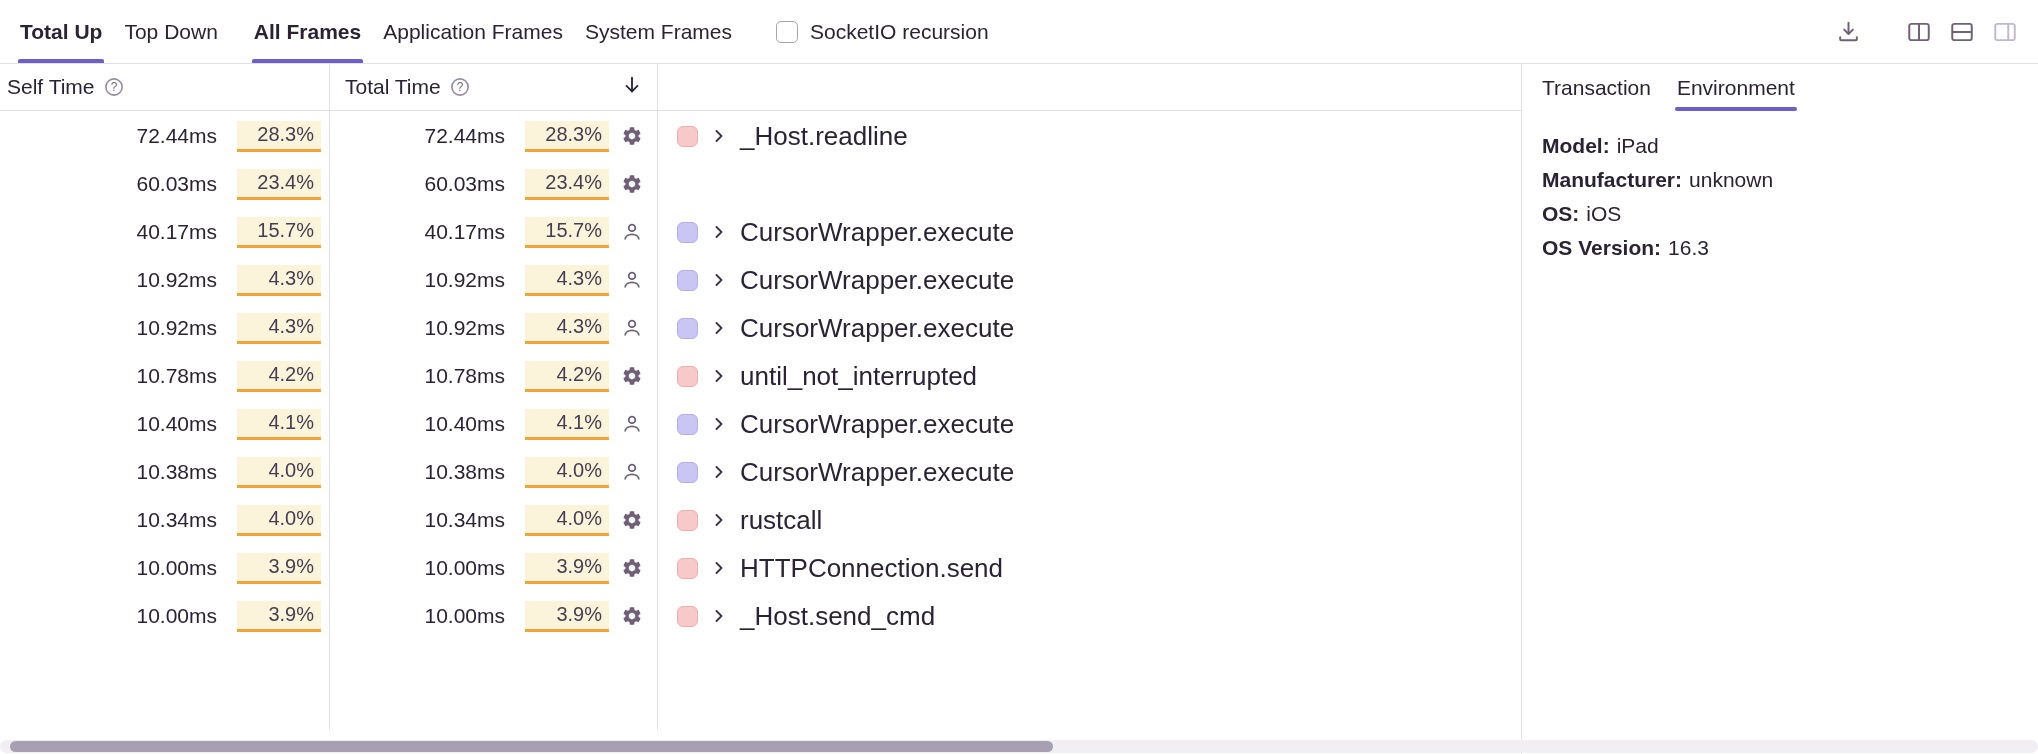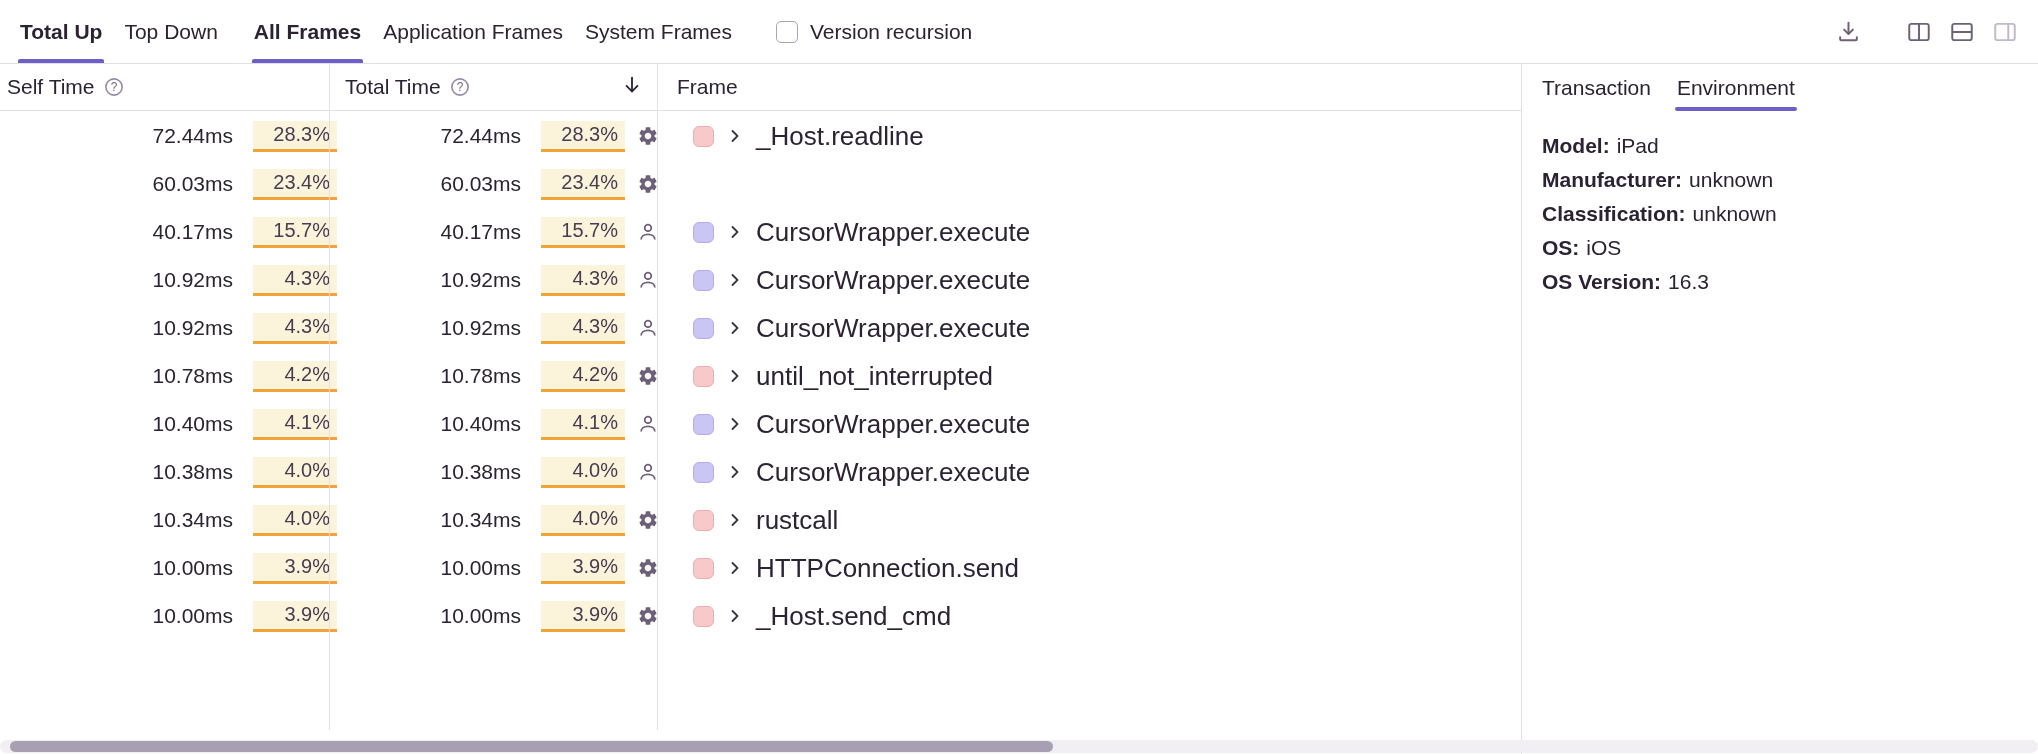--- a/index.html
+++ b/index.html
@@ -29,21 +29,21 @@
   .tb-icon.download{margin-right:28px;}
   
   .table-header{position:absolute;top:64px;left:0;width:1521px;height:47px;border-bottom:1px solid var(--border);
     display:flex;align-items:center;font-size:21px;}
   .h-self{width:329px;display:flex;align-items:center;gap:9px;padding-left:7px;}
   .h-total{width:328px;display:flex;align-items:center;gap:9px;padding-left:16px;padding-right:14px;}
   .h-total .sort{margin-left:auto;}
   .h-frame{flex:1;padding-left:20px;}
   .help{width:20px;height:20px;flex:none;display:inline-flex;cursor:pointer;}
   
-  .table-body{position:absolute;top:112px;left:16px;width:1521px;}
+  .table-body{position:absolute;top:112px;left:0;width:1521px;}
   .row{display:flex;align-items:center;height:48px;}
   .cell{display:flex;align-items:center;height:100%;}
   .c-self{width:329px;justify-content:flex-end;padding-right:8px;gap:12px;}
   .c-total{width:328px;justify-content:flex-end;padding-right:14px;gap:12px;}
   .ms{font-size:21px;}
   .pct{width:84px;height:31px;display:inline-flex;align-items:center;justify-content:flex-end;
     padding-right:7px;font-size:20px;color:#473D52;background:var(--pct-bg);
     border-bottom:3px solid var(--pct-line);margin-left:8px;flex:none;}
   .ficon{width:22px;height:22px;display:inline-flex;flex:none;}
   .c-frame{flex:1;padding-left:20px;gap:13px;}
@@ -75,21 +75,21 @@
 <body>
 
 <div class="topbar">
   <span class="tab active">Total Up</span>
   <span class="tab">Top Down</span>
   <span class="tab active group-start">All Frames</span>
   <span class="tab">Application Frames</span>
   <span class="tab">System Frames</span>
   <span class="collapse-group">
     <span class="checkbox"></span>
-    <span class="collapse-label">Version recursion</span>
+    <span class="collapse-label">SocketIO recursion</span>
   </span>
   <span class="topbar-icons">
     <span class="tb-icon download">
       <svg width="25" height="25" viewBox="0 0 24 24" fill="none" stroke="#6E6076" stroke-width="1.9" stroke-linecap="round" stroke-linejoin="round">
         <path d="M12 3.5v10.5"></path>
           <path d="M7.8 10.2 12 14.4l4.2-4.2"></path>
           <path d="M4 17.5v2a1 1 0 0 0 1 1h14a1 1 0 0 0 1-1v-2"></path>
       </svg>
     </span>
     <span class="tb-icon">
@@ -131,23 +131,20 @@
           <text x="8" y="11.2" text-anchor="middle" font-size="9.5" fill="#71637E" font-family="Liberation Sans, sans-serif">?</text>
         </svg>
     </span>
     <span class="sort">
       <svg width="22" height="22" viewBox="0 0 24 24" fill="none" stroke="#2B2233" stroke-width="2" stroke-linecap="round" stroke-linejoin="round">
         <path d="M12 4v15"></path>
           <path d="M6 13l6 6 6-6"></path>
       </svg>
     </span>
   </div>
-  <div class="h-frame">
-    <span>Frame</span>
-  </div>
 </div>
 
 <div class="table-body">
     <div class="row">
     <div class="cell c-self">
       <span class="ms">72.44ms</span>
       <span class="pct">28.3%</span>
     </div>
     <div class="cell c-total">
       <span class="ms">72.44ms</span>
@@ -427,23 +424,20 @@
     <span class="ptab active">Environment</span>
   </div>
   <div class="panel-body">
     <div class="env-line">
       <span class="env-label">Model:</span><span class="env-value">iPad</span>
     </div>
     <div class="env-line">
       <span class="env-label">Manufacturer:</span><span class="env-value">unknown</span>
     </div>
     <div class="env-line">
-      <span class="env-label">Classification:</span><span class="env-value">unknown</span>
-    </div>
-    <div class="env-line">
       <span class="env-label">OS:</span><span class="env-value">iOS</span>
     </div>
     <div class="env-line">
       <span class="env-label">OS Version:</span><span class="env-value">16.3</span>
     </div>
   </div>
 </div>
 
 <div class="scroll-track">
   <div class="scroll-thumb"></div>

